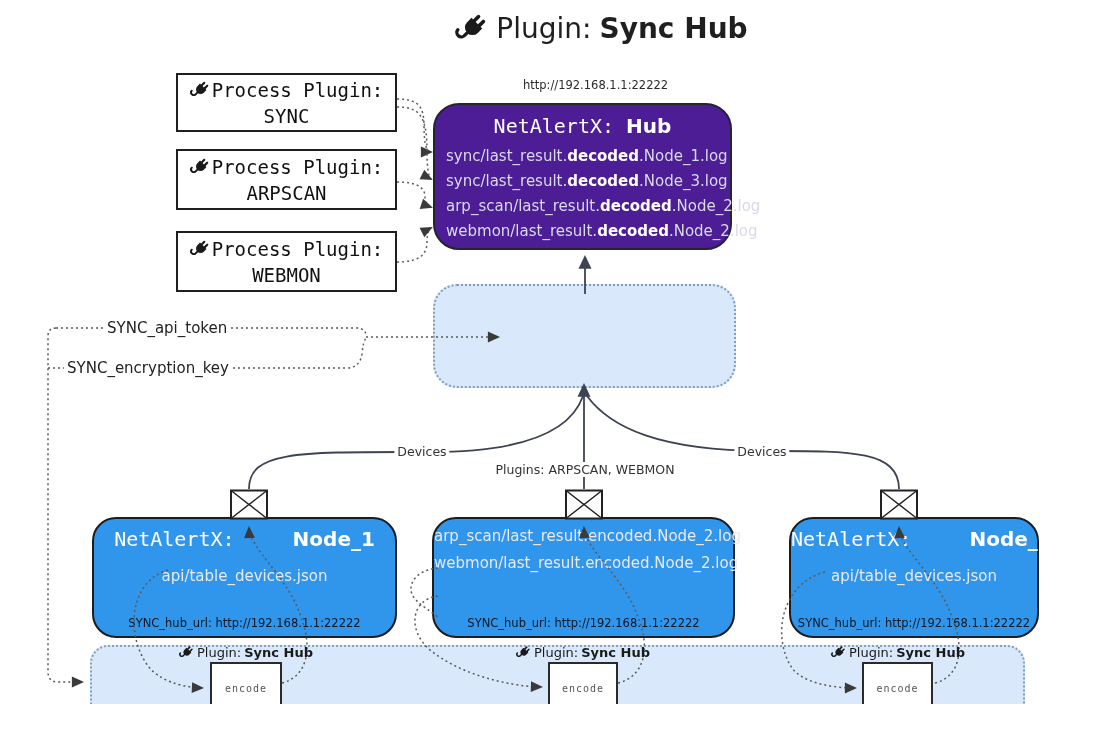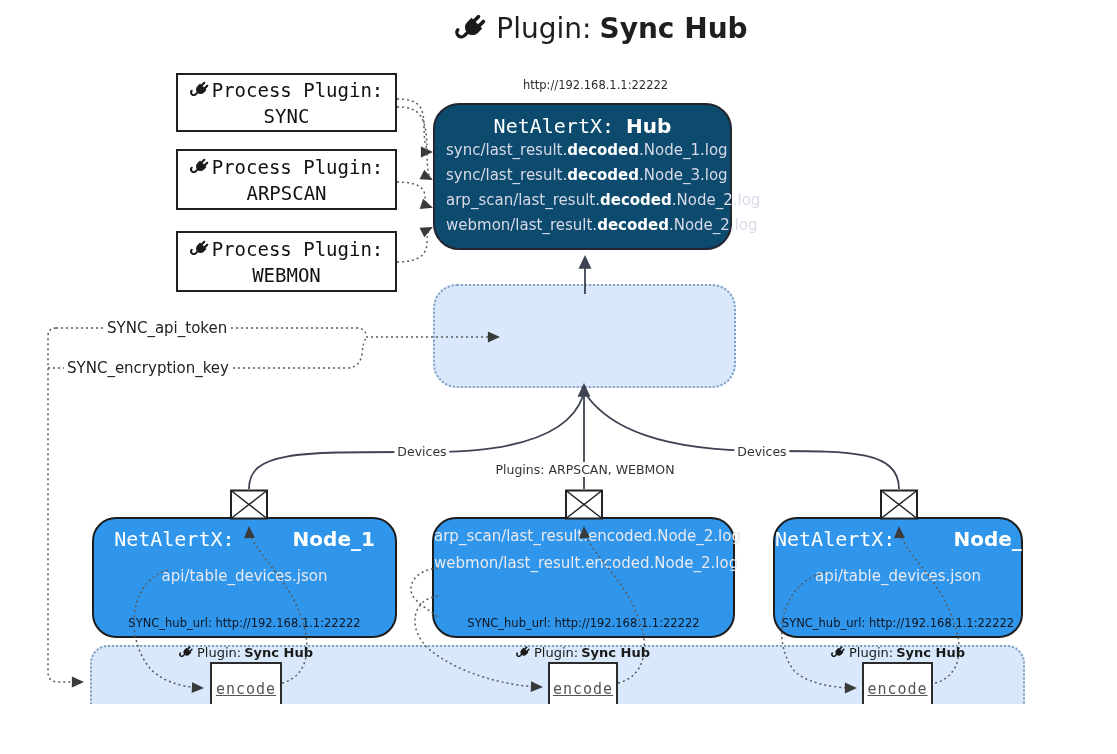--- a/index.html
+++ b/index.html
@@ -15,37 +15,37 @@
   .title b{font-weight:700;}
 
   
   .wbox{background:#fff;border:2px solid #1f1f1f;box-sizing:border-box;z-index:2;}
   .ppbox{display:flex;flex-direction:column;align-items:center;justify-content:center;
          font-size:19px;color:#111;line-height:26px;}
   .pprow{display:flex;align-items:center;gap:2px;}
   .ppbox .plug{width:20px;height:20px;}
 
   
-  .hub{left:433px;top:103px;width:299px;height:147px;background:#0c4a6e;border:2px solid #23252f;
+  .hub{left:433px;top:103px;width:299px;height:147px;background:#4c1d95;border:2px solid #23252f;
        border-radius:26px;box-sizing:border-box;z-index:2;}
   .hub-title{margin-top:9px;text-align:center;font-size:20px;color:#fff;}
   .hub-title b{font-family:"DejaVu Sans","Liberation Sans",sans-serif;font-weight:700;}
-  .hub-files{padding-left:11px;}
+  .hub-files{margin-top:6px;padding-left:11px;}
   .hub-file{font-size:15px;line-height:25px;color:#d9dae8;white-space:nowrap;}
   .hub-file b{color:#fff;}
   .hub-url{left:446px;top:78px;width:299px;text-align:center;font-size:11.5px;color:#2b2b2b;z-index:2;}
 
   
   .sub{background:#d9e9fb;border:2px dotted #7fa0c0;border-radius:24px;box-sizing:border-box;z-index:1;}
 
   
   .opbox{display:flex;align-items:center;justify-content:center;background:#fff;
          border:2px solid #2b2b2b;box-sizing:border-box;z-index:2;}
   .decode-box{font-size:19px;color:#333;}
-  .enc-box{font-size:15px;letter-spacing:1px;color:#555;text-decoration:underline;}
+  .enc-box{font-size:10px;letter-spacing:1px;color:#555;}
 
   
   .lab{background:#fff;padding:0 3px;white-space:nowrap;z-index:5;}
   .keylab{font-size:15px;color:#222;}
   .edgelab{font-size:12.5px;color:#333;transform:translateX(-50%);}
 
   
   .node{background:#2f96ec;border:2px solid #1d1d1d;border-radius:24px;box-sizing:border-box;z-index:2;}
   .node-title{margin-top:8px;text-align:center;font-size:20px;color:#fff;white-space:nowrap;}
   .node-title b{font-family:"DejaVu Sans","Liberation Sans",sans-serif;font-weight:700;margin-left:46px;}
@@ -183,21 +183,21 @@
   </div>
 
   <div class="abs node" style="left:432px;top:517px;width:303px;height:121px;">
     <div class="node-files" style="margin-top:4px;">
       <div class="node-file">arp_scan/last_result.encoded.Node_2.log</div>
       <div class="node-file">webmon/last_result.encoded.Node_2.log</div>
     </div>
     <div class="node-url">SYNC_hub_url: http://192.168.1.1:22222</div>
   </div>
 
-  <div class="abs node" style="left:773px;top:517px;width:250px;height:121px;">
+  <div class="abs node" style="left:789px;top:517px;width:250px;height:121px;">
     <div class="node-title mono">
       <span>NetAlertX:</span>
       <b>Node_3</b>
     </div>
     <div class="node-files">
       <div class="node-file">api/table_devices.json</div>
     </div>
     <div class="node-url">SYNC_hub_url: http://192.168.1.1:22222</div>
   </div>
 

